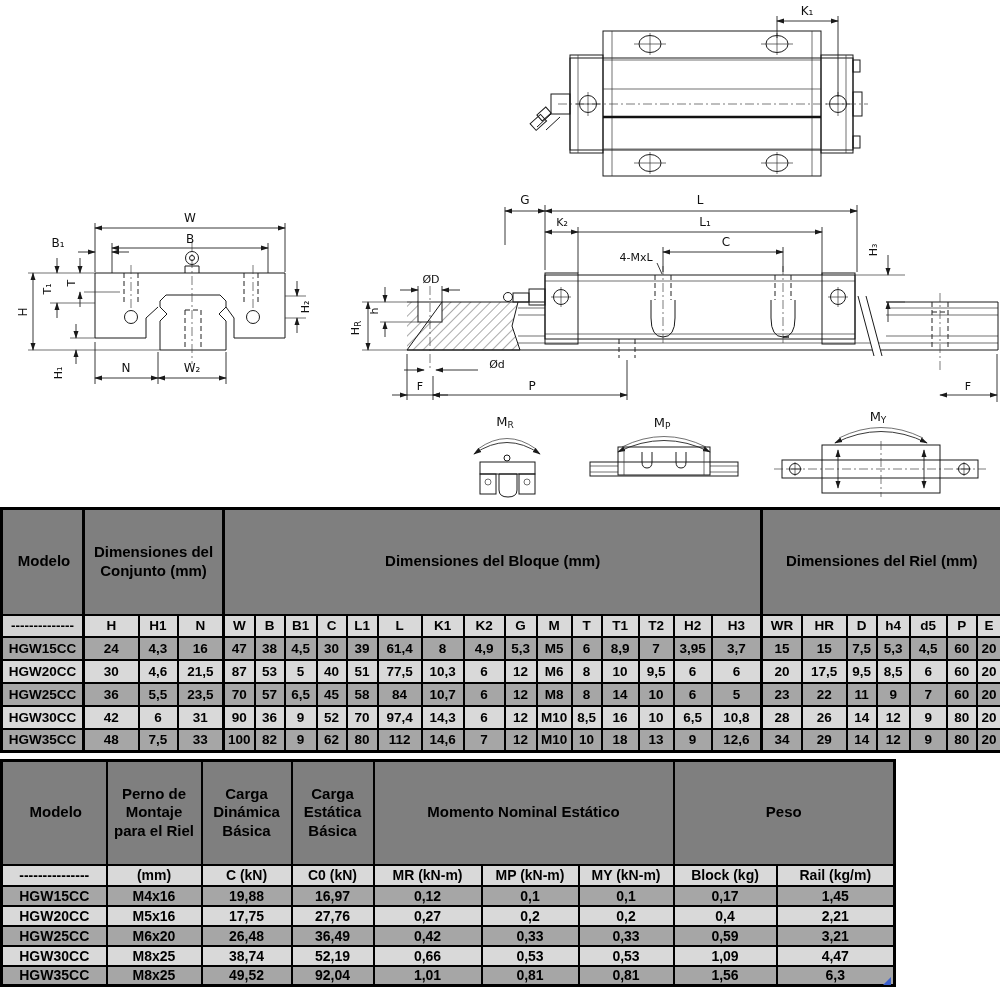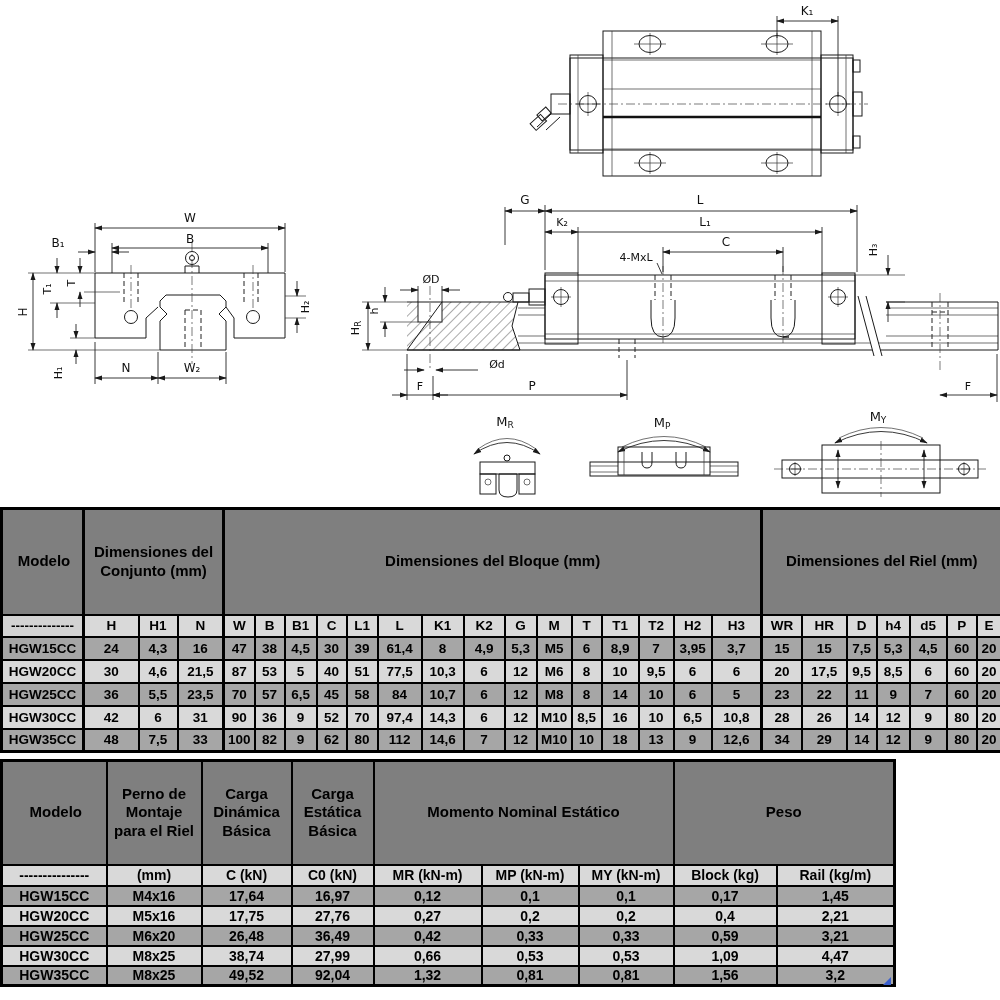--- a/index.html
+++ b/index.html
@@ -634,21 +634,21 @@
           <td>MP (kN-m)</td>
           <td>MY (kN-m)</td>
           <td>Block (kg)</td>
           <td>Rail (kg/m)</td>
         </tr>
   </thead>
   <tbody>
         <tr class="dark">
           <td class="model-col">HGW15CC</td>
           <td>M4x16</td>
-          <td>17,64</td>
+          <td>19,88</td>
           <td>16,97</td>
           <td>0,12</td>
           <td>0,1</td>
           <td>0,1</td>
           <td>0,17</td>
           <td>1,45</td>
         </tr>
         <tr class="light">
           <td class="model-col">HGW20CC</td>
           <td>M5x16</td>
@@ -668,34 +668,34 @@
           <td>0,42</td>
           <td>0,33</td>
           <td>0,33</td>
           <td>0,59</td>
           <td>3,21</td>
         </tr>
         <tr class="light">
           <td class="model-col">HGW30CC</td>
           <td>M8x25</td>
           <td>38,74</td>
-          <td>27,99</td>
+          <td>52,19</td>
           <td>0,66</td>
           <td>0,53</td>
           <td>0,53</td>
           <td>1,09</td>
           <td>4,47</td>
         </tr>
         <tr class="dark">
           <td class="model-col">HGW35CC</td>
           <td>M8x25</td>
           <td>49,52</td>
           <td>92,04</td>
-          <td>1,32</td>
+          <td>1,01</td>
           <td>0,81</td>
           <td>0,81</td>
           <td>1,56</td>
-          <td>3,2</td>
+          <td>6,3</td>
         </tr>
       </tbody>
 </table>
 <div class="corner-marker"></div>
 </div>
 
 </body></html>

